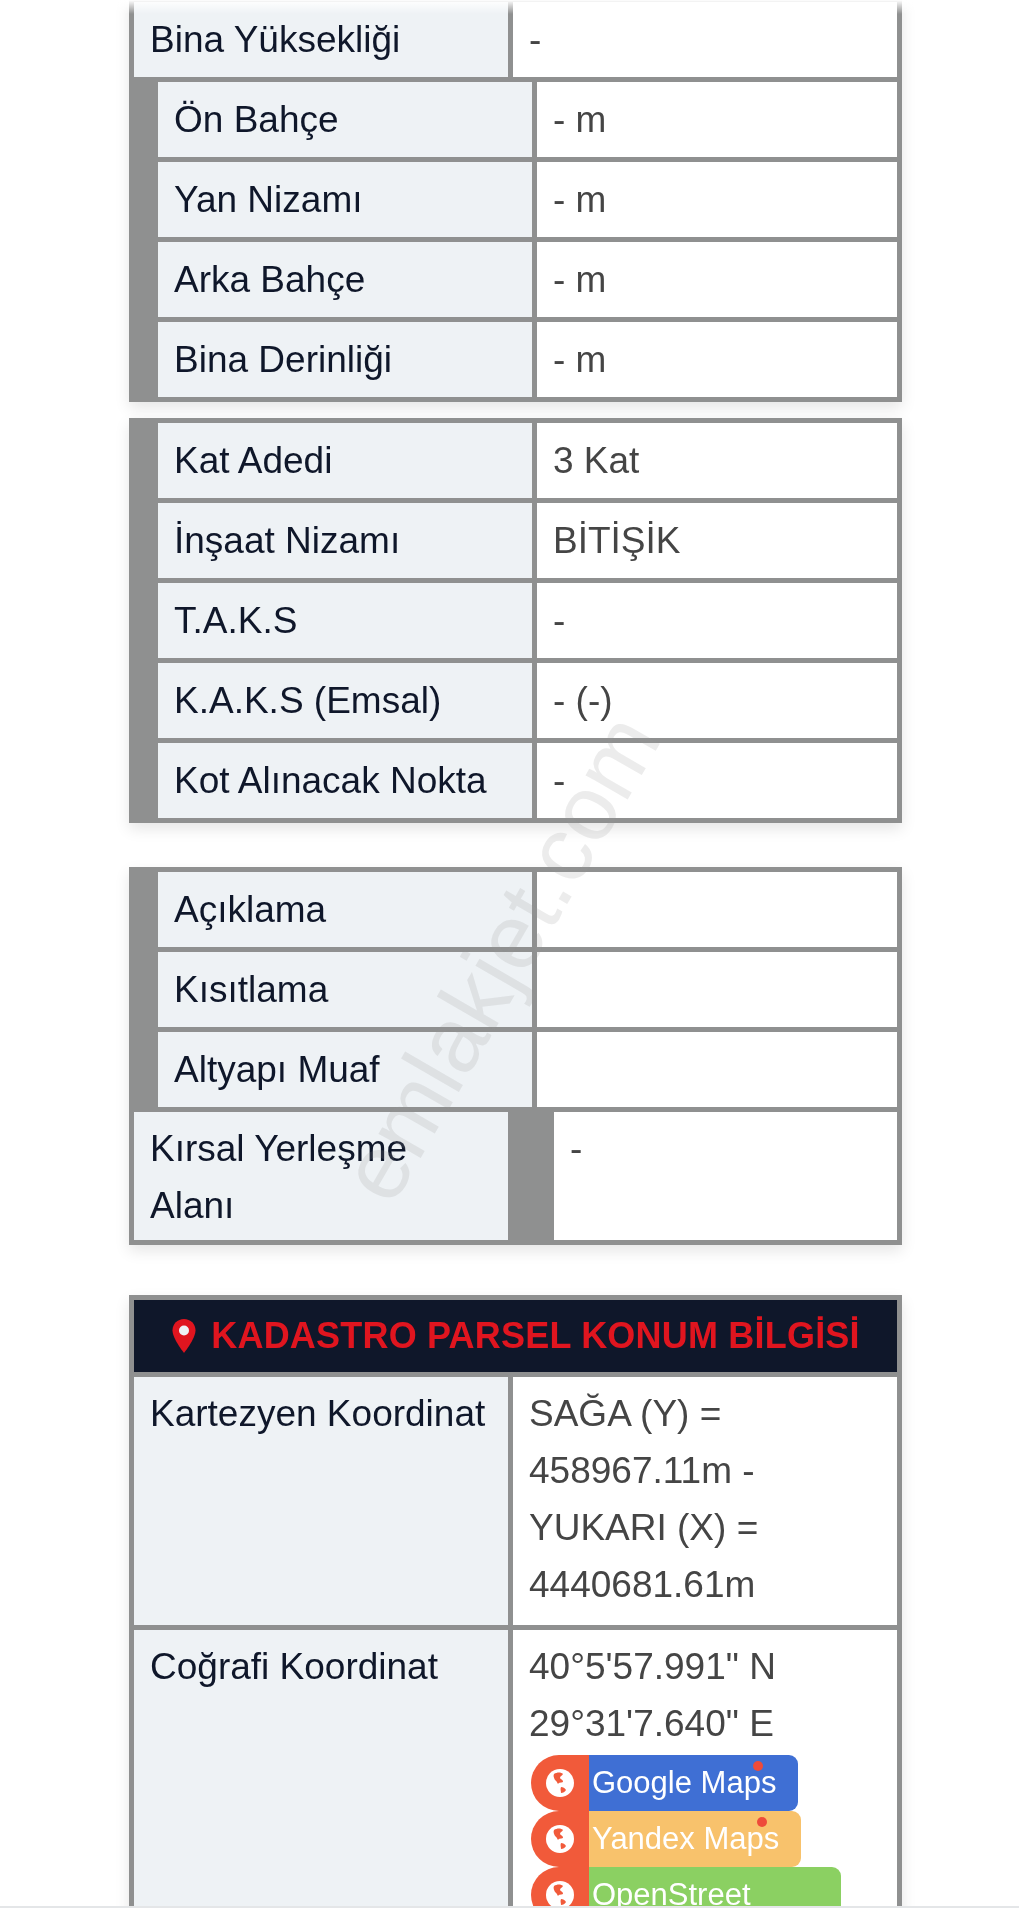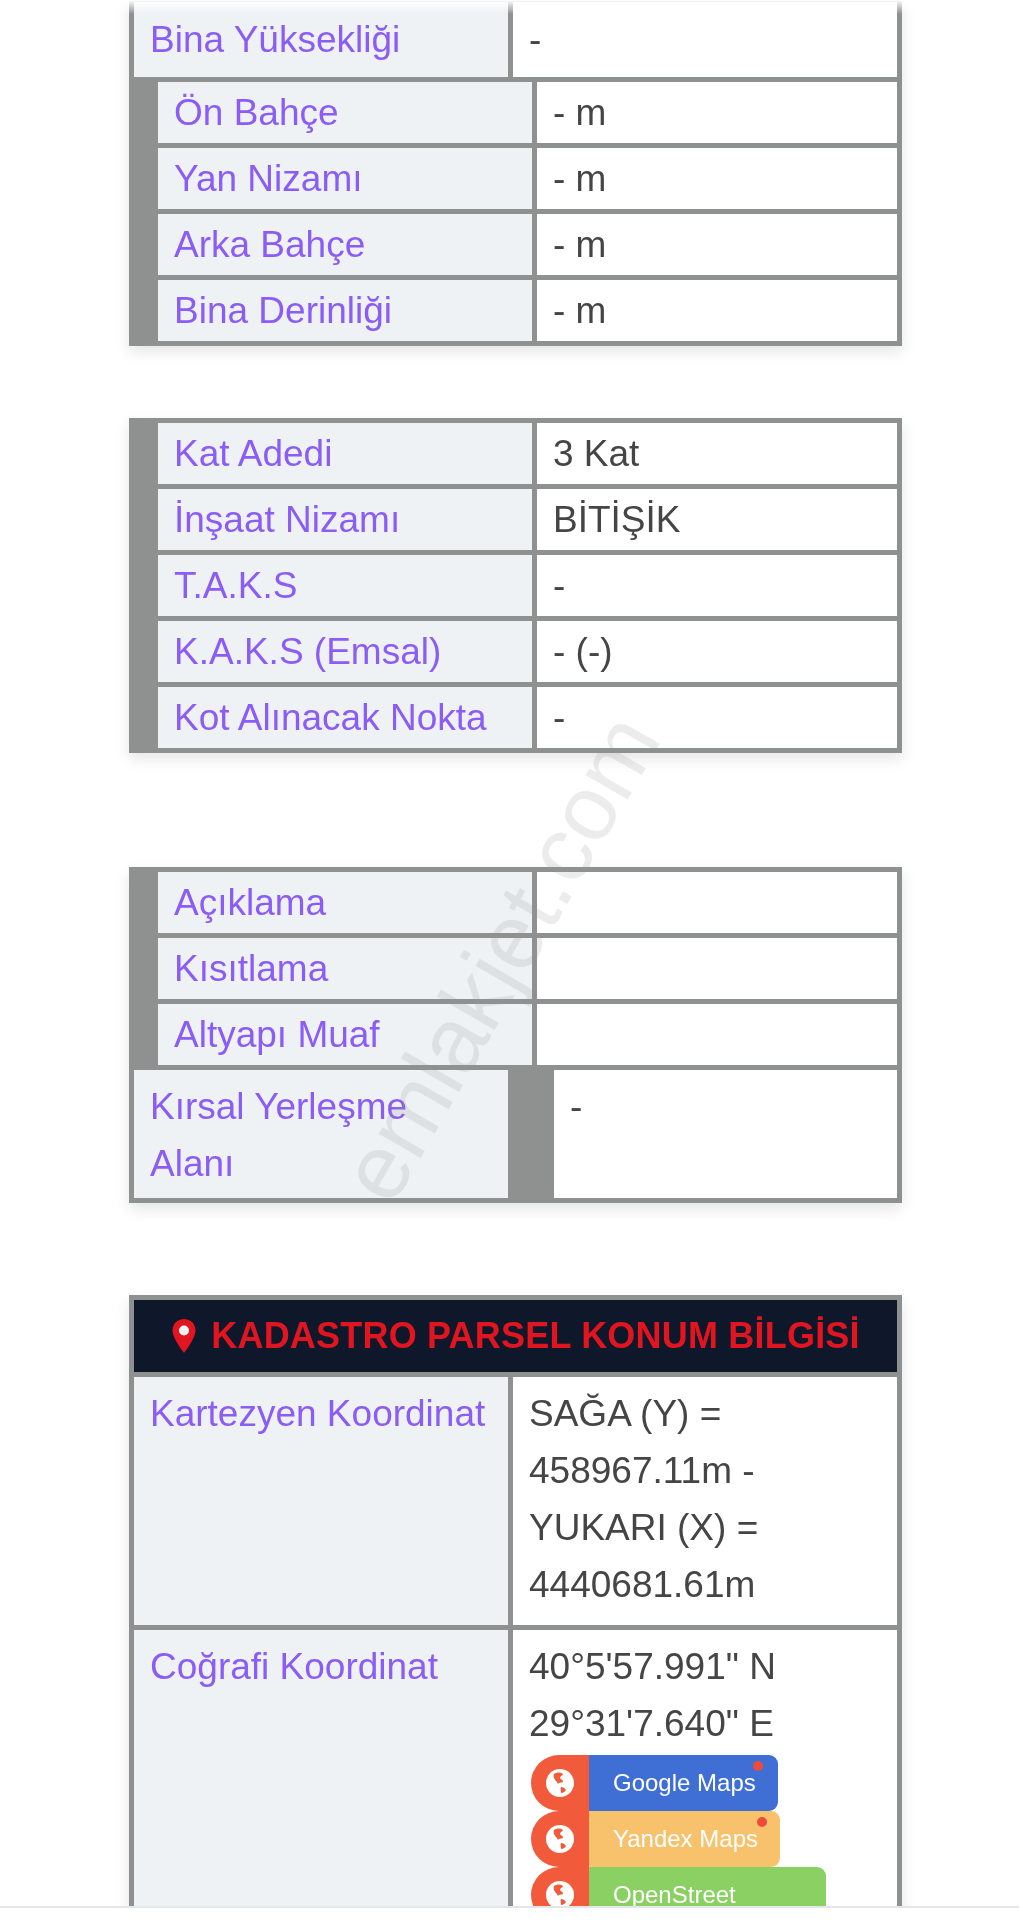--- a/index.html
+++ b/index.html
@@ -32,35 +32,35 @@
   .row + .row { margin-top: 5px; }
   .cell-label {
     width: 374px;
     background: #eef2f5;
     box-sizing: border-box;
     padding: 0 16px 0 16px;
     font-size: 37px;
     line-height: 57px;
     display: flex;
     align-items: center;
-    color: #8b5cf6;
+    color: #0f172a;
   }
   .cell-value {
     flex: 1;
     margin-left: 5px;
     background: #ffffff;
     box-sizing: border-box;
     padding: 0 16px;
     font-size: 37px;
     line-height: 57px;
     display: flex;
     align-items: center;
     color: #454545;
   }
-  .h75 { height: 61px; padding-left: 24px; }
+  .h75 { height: 75px; padding-left: 24px; }
   .multi .cell-label, .multi .cell-value { align-items: flex-start; padding-top: 8px; }
   .hdr {
     height: 72px;
     background: #0f172a;
     display: flex; align-items: center; justify-content: center;
     color: #e0151f;
     font-weight: bold;
     font-size: 36px;
     letter-spacing: 0.2px;
   }
@@ -75,23 +75,23 @@
     margin-left: 2px;
   }
   .map-btn .globe-tab {
     width: 58px;
     background: #f15a3a;
     border-radius: 28px 0 0 28px;
     display: flex; align-items: center; justify-content: center;
   }
   .map-btn .lbl {
     color: #ffffff;
-    font-size: 24px;
+    font-size: 31px;
     line-height: 56px;
-    padding: 0 22px 0 24px;
+    padding: 0 22px 0 3px;
     border-radius: 0 9px 9px 0;
   }
   .map-btn .dot {
     position: absolute;
     width: 10px; height: 10px; border-radius: 50%;
     background: #ee4b3a;
     top: 6px;
   }
   .watermark {
     position: absolute;

